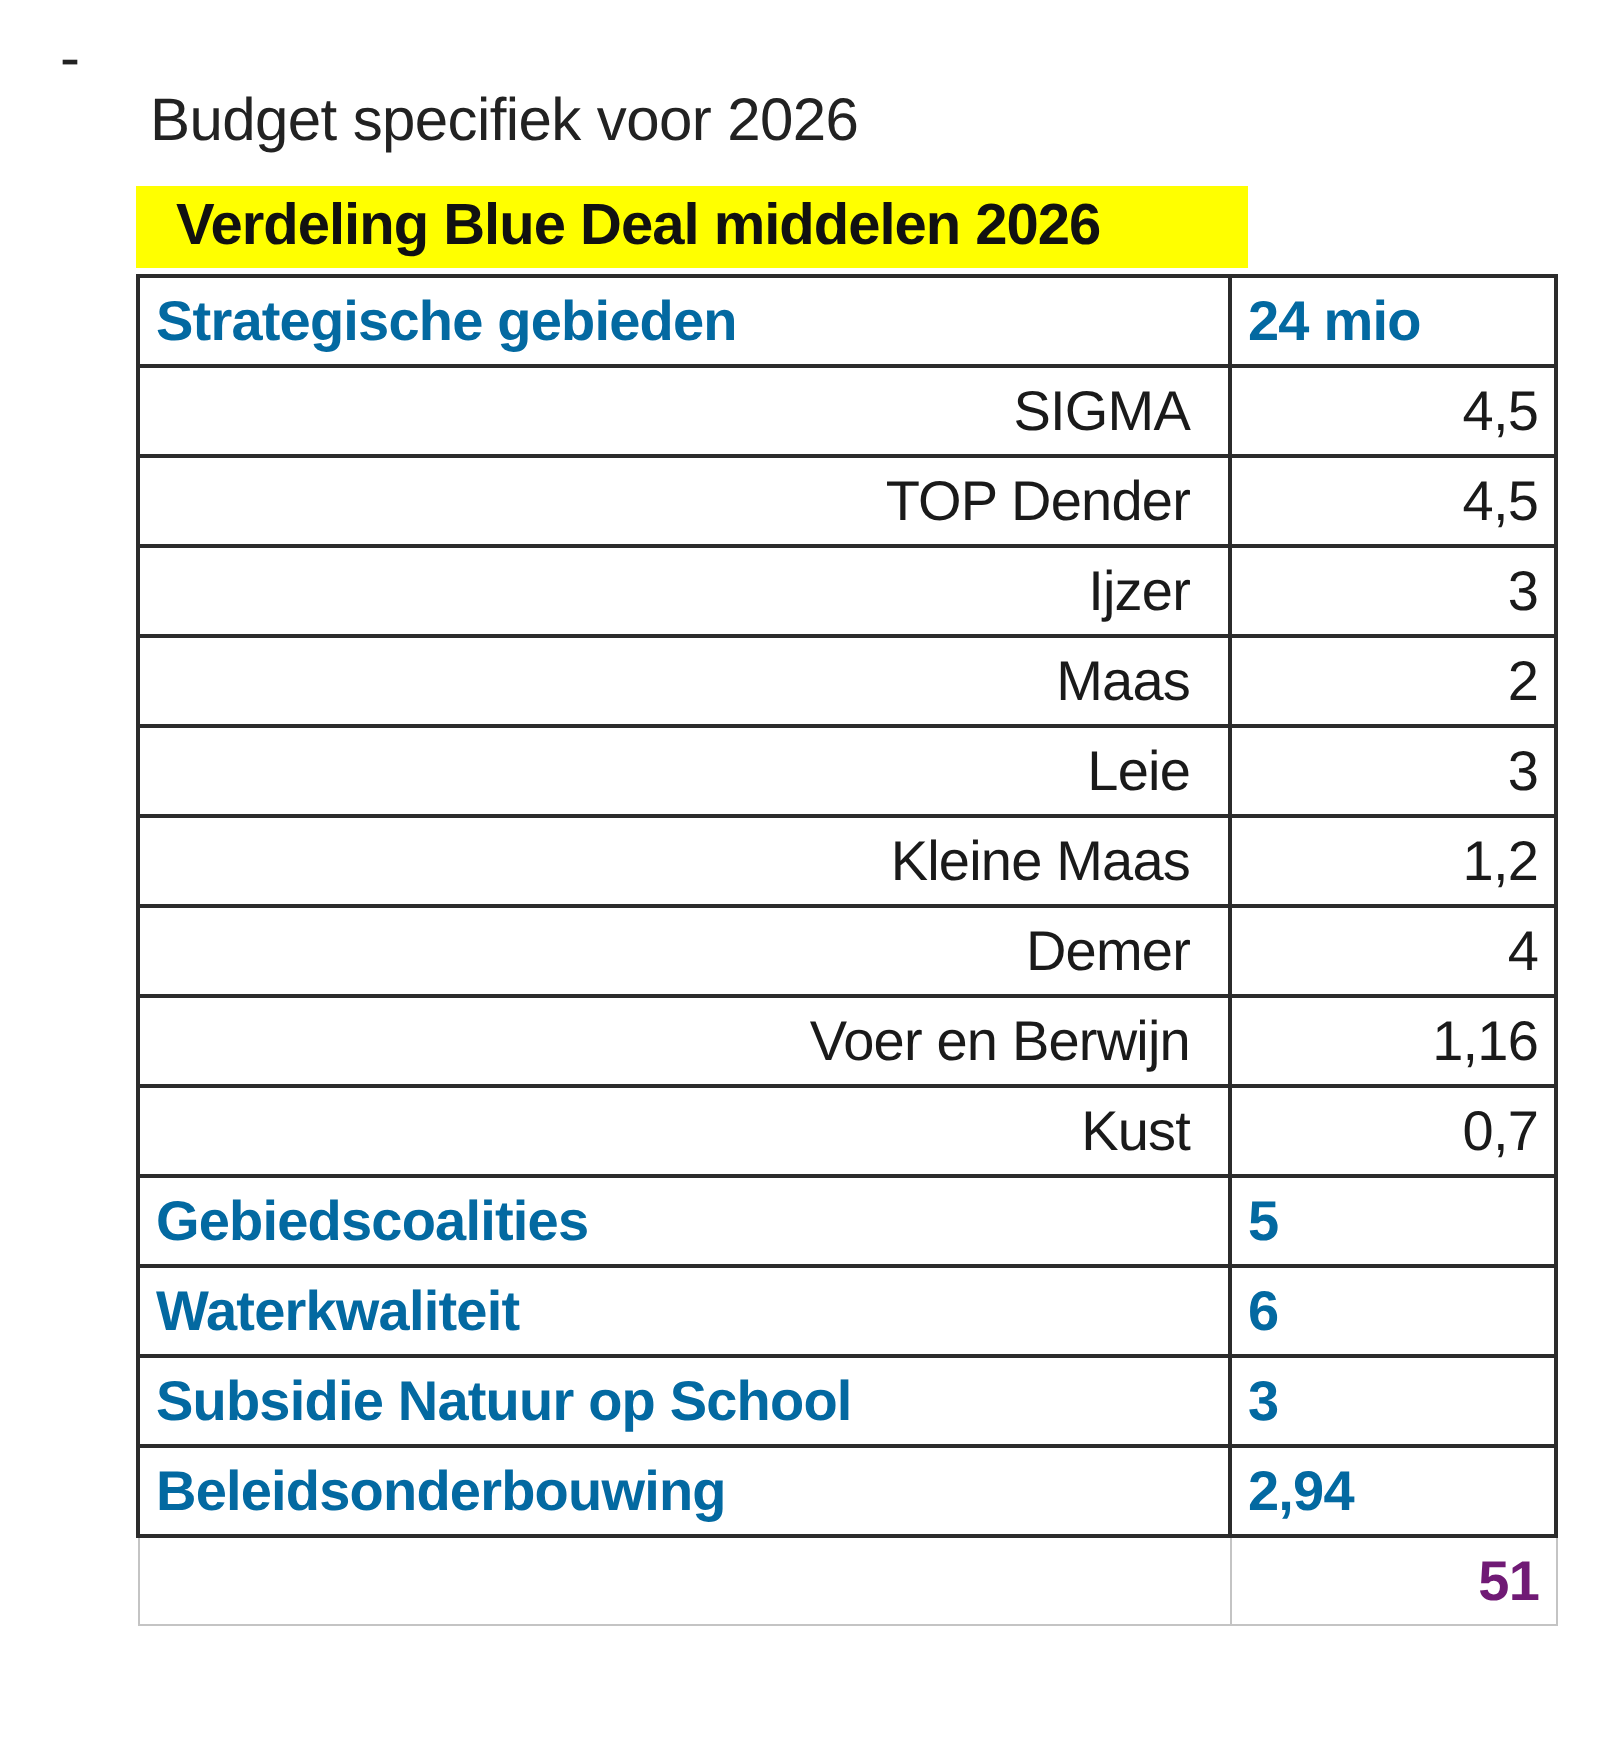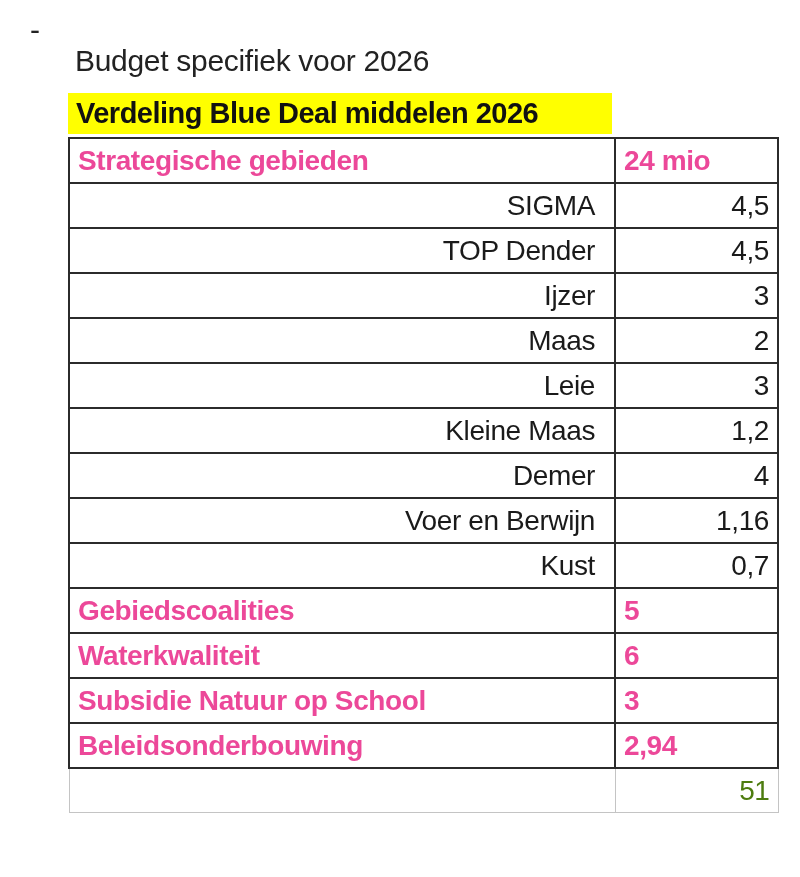--- a/index.html
+++ b/index.html
@@ -35,21 +35,21 @@
   .title-highlight {
     margin: 14px 0 0 68px;
     width: 528px;
     height: 41px;
     line-height: 41px;
     background: #ffff00;
     font-weight: bold;
     font-size: 29px;
     letter-spacing: -0.5px;
     color: #111111;
-    padding-left: 8px;
+    padding-left: 20px;
     padding-right: 8px;
     white-space: nowrap;
   }
   table.budget {
     margin: 3px 0 0 68px;
     border-collapse: collapse;
     table-layout: fixed;
     width: 705px;
     font-size: 28px;
     letter-spacing: -0.4px;
@@ -61,34 +61,34 @@
     vertical-align: middle;
     overflow: hidden;
     white-space: nowrap;
     text-align: right;
   }
   td.col-label { width: 528px; }
   td.col-value { width: 145px; text-align: right; }
   tr.hdr td, tr.cat td {
     font-weight: bold;
     text-align: left;
-    color: #ec4899;
+    color: #0369a1;
   }
   tr.hdr td.col-value, tr.cat td.col-value {
     text-align: left;
   }
   tr.detail td.col-label {
     text-align: right;
     padding-right: 19px;
   }
   tr.total td {
     border: 1px solid #c4c4c4;
     border-top: 2px solid #2b2b2b;
-    font-weight: normal;
-    color: #4d7c0f;
+    font-weight: bold;
+    color: #701a75;
   }
 </style>
 </head>
 <body>
 
 <div class="page">
 
   <div class="bullet-line">
     <span class="dash">-</span>
     <span class="heading">Budget specifiek voor 2026</span>

